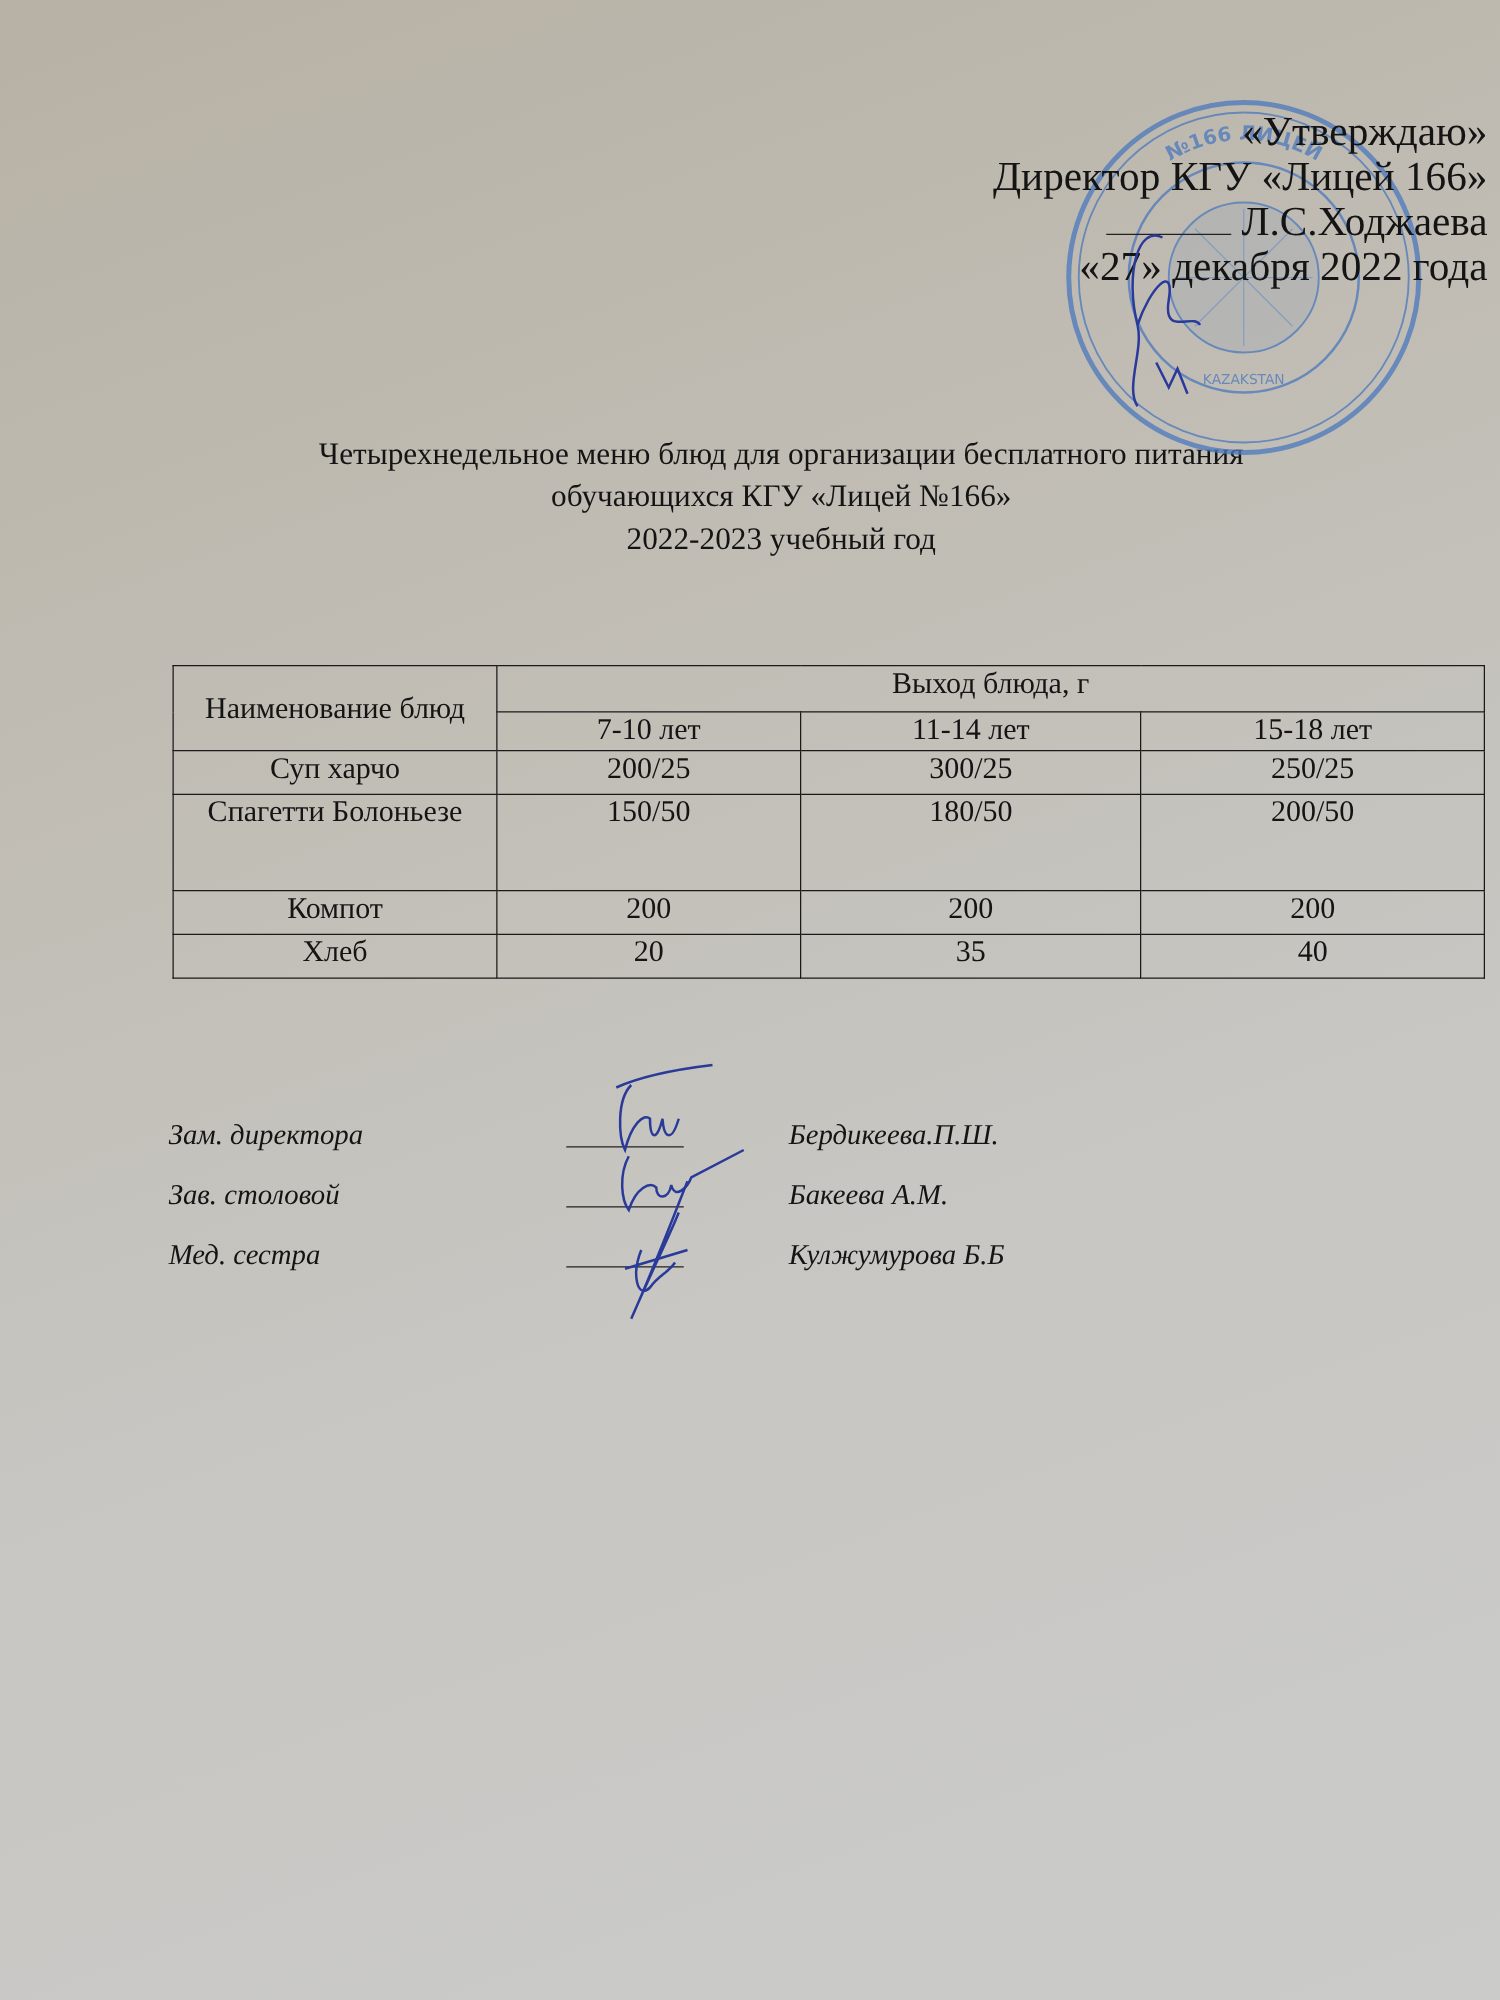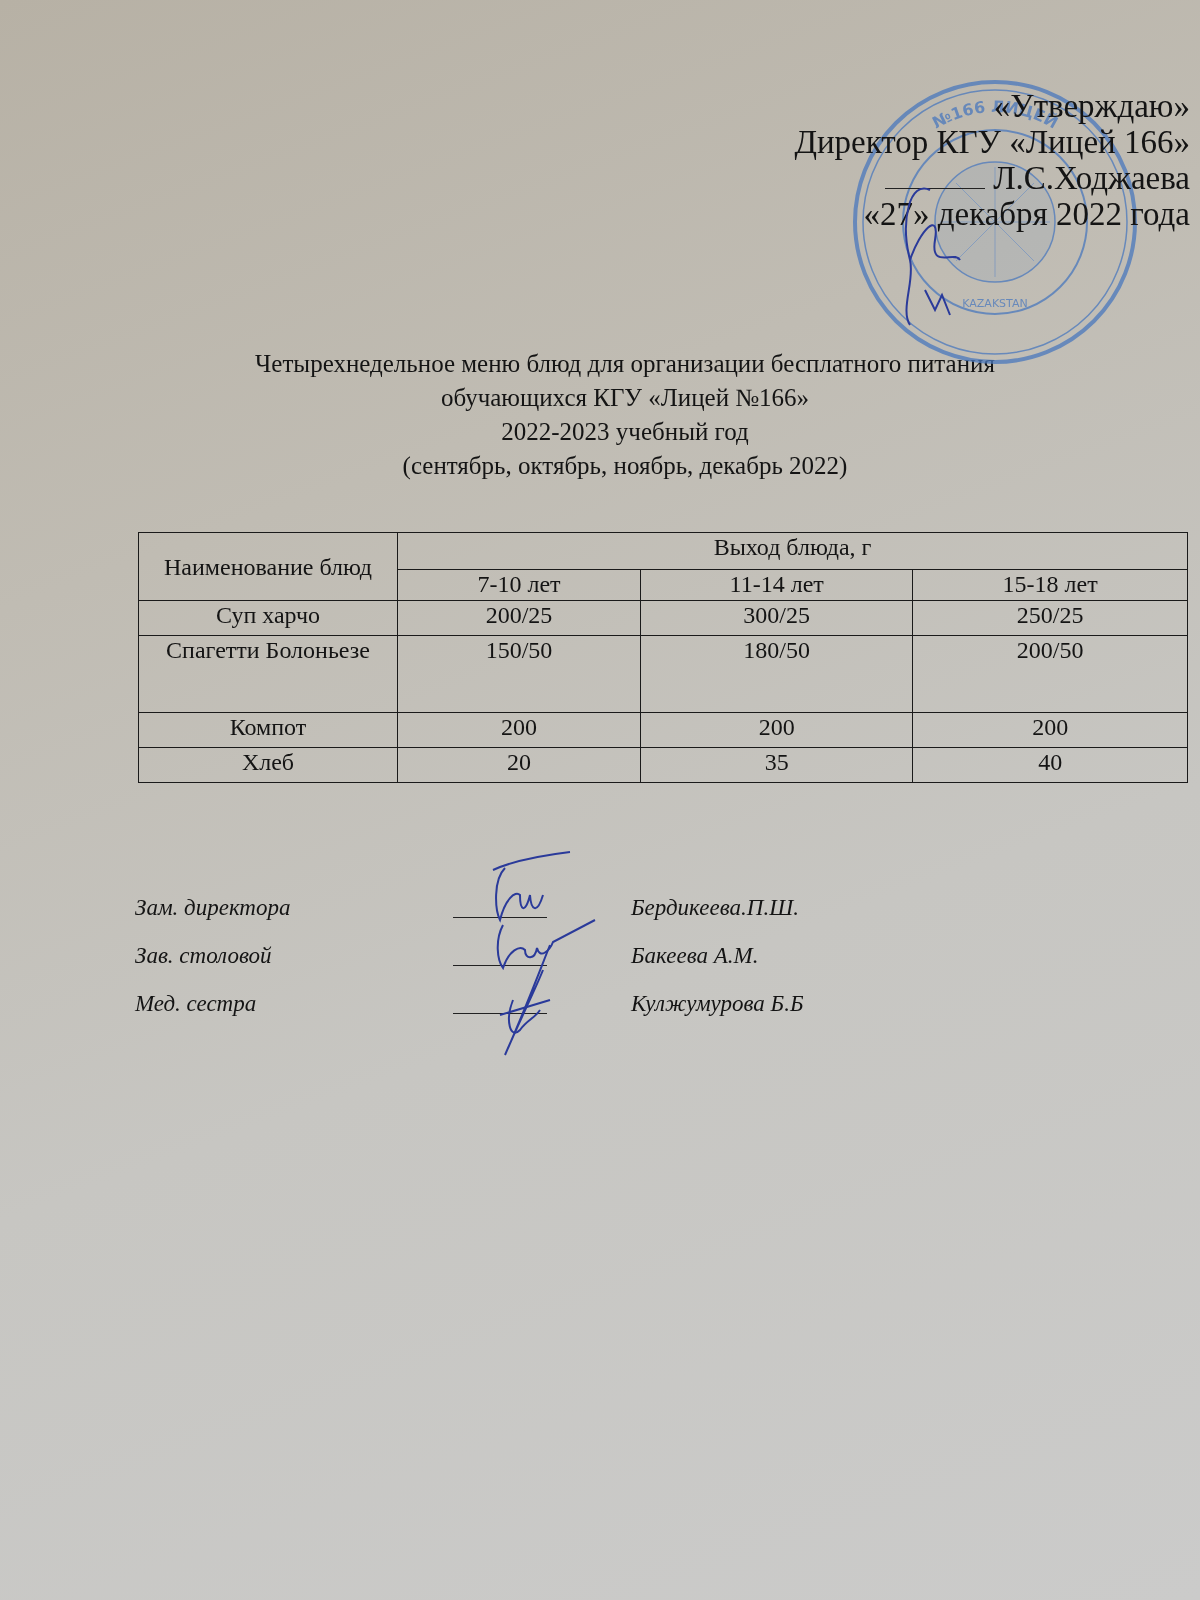--- a/index.html
+++ b/index.html
@@ -85,21 +85,20 @@
 </div>
 
 <svg class="handsig" style="left:880px; top:110px;" width="100" height="220">
   <path d="M 50 80 C 30 70, 20 110, 30 150 C 35 170, 20 200, 30 215 M 30 150 C 40 120, 60 100, 55 130 C 50 160, 75 140, 80 150 M 45 180 L 55 200 L 62 185 L 70 205" fill="none" stroke="#2a3a9a" stroke-width="2"></path>
 </svg>
 
 <div class="title-block">
   <div>Четырехнедельное меню блюд для организации бесплатного питания</div>
   <div>обучающихся КГУ «Лицей №166»</div>
   <div>2022-2023 учебный год</div>
-  <div>(сентябрь, октябрь, ноябрь, декабрь 2022)</div>
 </div>
 
 <table class="menu">
   <tbody>
       <tr class="h1">
     <th class="name-col" rowspan="2">Наименование блюд</th>
     <th colspan="3">Выход блюда, г</th>
   </tr>
   <tr class="h2">
     <th>7-10 лет</th>

